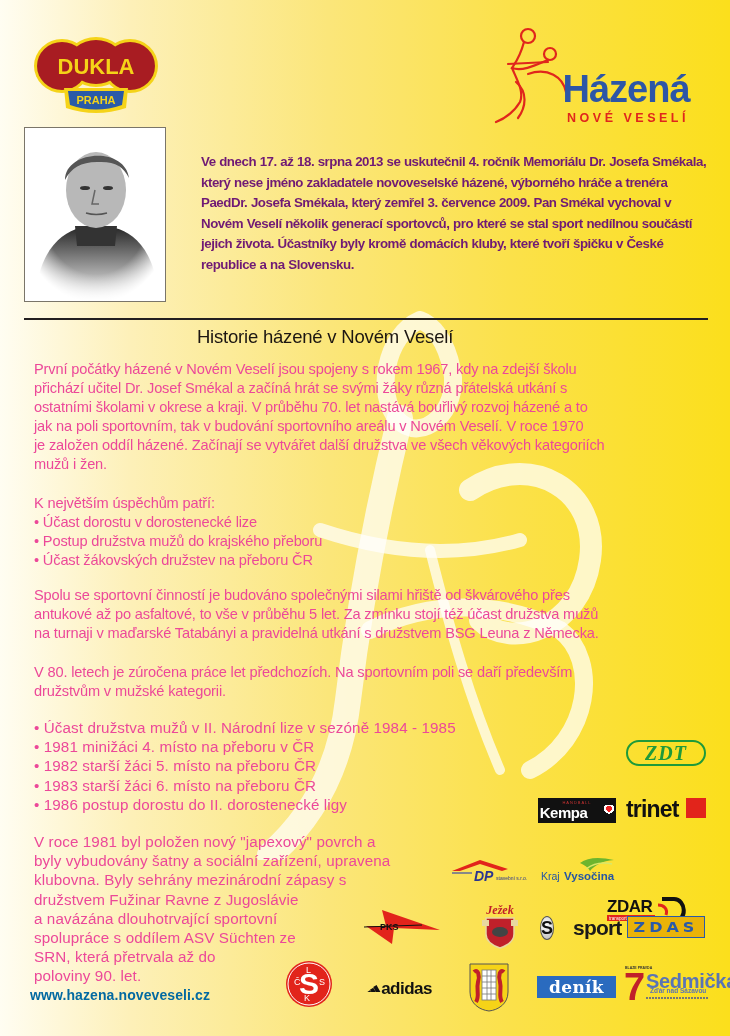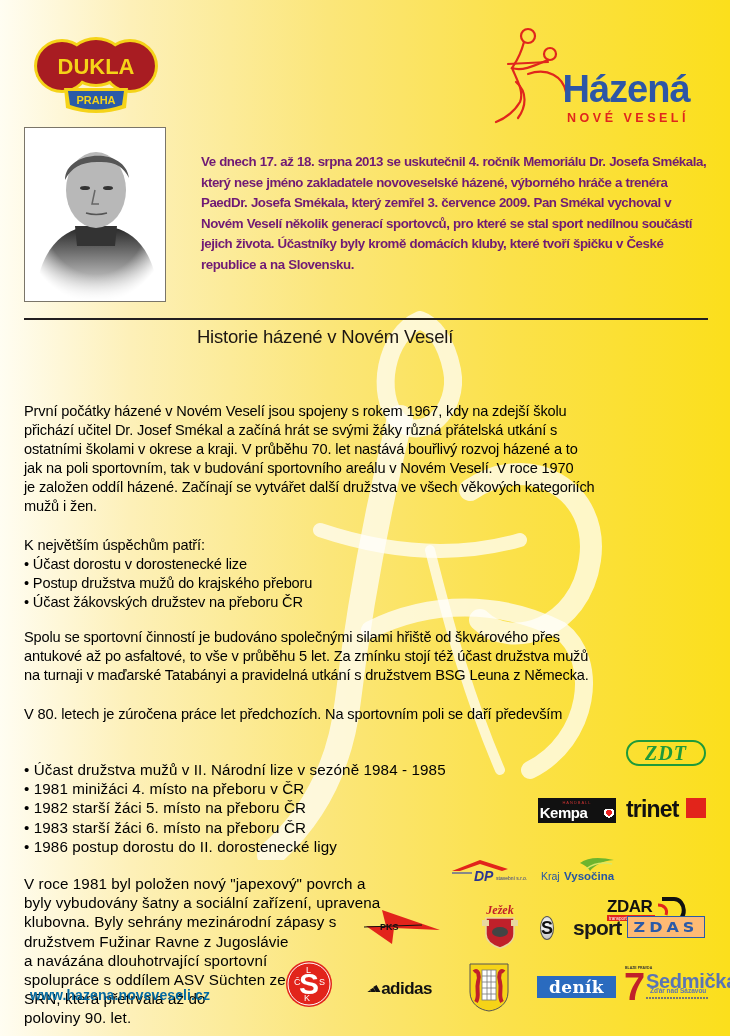--- a/index.html
+++ b/index.html
@@ -32,22 +32,22 @@
   }
 
   .rule { position: absolute; left: 24px; top: 318px; width: 684px; height: 2px; background: #231f20; }
 
   .section-title {
     position: absolute; left: 0; top: 324px; width: 650px; text-align: center;
     font-size: 18.5px; line-height: 26px; color: #1c1612; letter-spacing: -0.2px;
   }
 
   .body-text {
-    position: absolute; left: 24px; font-size: 14.6px; line-height: 18.9px;
-    color: #000000; letter-spacing: -0.15px; margin-top: 42px;
+    position: absolute; left: 34px; font-size: 14.6px; line-height: 18.9px;
+    color: #ec4899; letter-spacing: -0.15px;
   }
   .p1 { top: 360px; width: 680px; }
   .p2 { top: 494px; width: 680px; }
   .p3 { top: 586px; width: 680px; }
   .p4 { top: 663px; width: 680px; }
   .p5 { top: 718px; width: 520px; font-size: 15.2px; line-height: 19.2px; letter-spacing: 0.1px; }
   .p6 { top: 832px; width: 300px; font-size: 15.2px; line-height: 19.2px; letter-spacing: 0.1px; }
   .body-text div { white-space: nowrap; }
 
   .url {
@@ -157,20 +157,21 @@
 </div>
 
 <div class="body-text p3">
   <div>Spolu se sportovní činností je budováno společnými silami hřiště od škvárového přes</div>
   <div>antukové až po asfaltové, to vše v průběhu 5 let. Za zmínku stojí též účast družstva mužů</div>
   <div>na turnaji v maďarské Tatabányi a pravidelná utkání s družstvem BSG Leuna z Německa.</div>
 </div>
 
 <div class="body-text p4">
   <div>V 80. letech je zúročena práce let předchozích. Na sportovním poli se daří především</div>
+  <div>družstvům v mužské kategorii.</div>
 </div>
 
 <div class="body-text p5">
   <div>• Účast družstva mužů v II. Národní lize v sezóně 1984 - 1985</div>
   <div>• 1981 minižáci 4. místo na přeboru v ČR</div>
   <div>• 1982 starší žáci 5. místo na přeboru ČR</div>
   <div>• 1983 starší žáci 6. místo na přeboru ČR</div>
   <div>• 1986 postup dorostu do II. dorostenecké ligy</div>
 </div>
 
@@ -186,21 +187,21 @@
 </div>
 
 <a class="url">www.hazena.noveveseli.cz</a>
 
 <div class="logo" style="left:626px; top:740px; width:80px; height:26px; border:2px solid #1f9a3a; border-radius:13px;">
   <span style="font-family:'Liberation Serif',serif; font-style:italic; font-weight:bold; font-size:20px; color:#1f9a3a; letter-spacing:1px;">ZDT</span>
 </div>
 
 <div class="logo" style="left:538px; top:798px; width:78px; height:25px; background:#111; flex-direction:column;">
   <span style="font-size:4px; color:#c33; letter-spacing:1px; line-height:5px;">HANDBALL</span>
-  <span style="display:flex; align-items:flex-end;gap:15px;">
+  <span style="display:flex; align-items:flex-start;gap:15px;">
     <span style="font-weight:bold; font-size:15px; color:#fff; letter-spacing:-0.5px; line-height:16px;">Kempa</span>
     <span style="display:inline-block; width:10px; height:12px; margin-left:2px; background:radial-gradient(circle at 50% 30%, #e22 0 3px, #fff 3px 5px, transparent 5px);"></span>
   </span>
 </div>
 
 <div class="logo" style="left:626px; top:796px; width:82px; height:26px; justify-content:flex-start;">
   <span style="position:relative; z-index:2; font-weight:bold; font-size:23px; color:#111; letter-spacing:-0.8px;">trinet</span>
   <span style="position:absolute; right:2px; top:2px; width:20px; height:20px; background:#e2241b;"></span>
 </div>
 
@@ -248,21 +249,21 @@
     <rect x="4" y="18" width="7" height="6" fill="#e8d8a0"></rect>
     <rect x="33" y="18" width="7" height="6" fill="#e8d8a0"></rect>
   </svg>
 </div>
 
 <div class="logo" style="left:540px; top:912px; width:76px; height:32px; justify-content:flex-start;">
   <span style="display:inline-flex; align-items:center; justify-content:center; width:24px; height:24px; border-radius:50%; background:radial-gradient(circle at 35% 35%, #fff, #bbb); border:1px solid #555; font-weight:bold; font-size:18px; color:#111;">S</span>
   <span style="margin-left:19px; font-weight:bold; font-size:21px; color:#1a1a1a; letter-spacing:-0.8px;">sport</span>
 </div>
 
-<div class="logo" style="left:627px; top:916px; width:78px; height:22px; border:1px solid #2a5aa8; background:#fdba74;">
+<div class="logo" style="left:627px; top:916px; width:78px; height:22px; border:1px solid #2a5aa8; background:#eab308;">
   <span style="font-family:'DejaVu Sans', sans-serif; font-weight:bold; font-size:16px; color:#2a5aa8; letter-spacing:4px; transform:scaleY(0.85);">ZDAS</span>
 </div>
 
 <div class="logo" style="left:286px; top:961px; width:46px; height:46px; border-radius:50%; background:#e2241b;">
   <svg width="46" height="46" viewBox="0 0 46 46">
     <circle cx="23" cy="23" r="21" fill="#e2241b" stroke="#fff" stroke-width="1"></circle>
     <text x="23" y="33" text-anchor="middle" font-family="Liberation Sans, sans-serif" font-weight="bold" font-size="30" fill="#fff">S</text>
     <text x="8" y="24" font-family="Liberation Sans, sans-serif" font-size="9" fill="#fff">Č</text>
     <text x="20" y="12" font-family="Liberation Sans, sans-serif" font-size="9" fill="#fff">L</text>
     <text x="33" y="24" font-family="Liberation Sans, sans-serif" font-size="9" fill="#fff">S</text>

